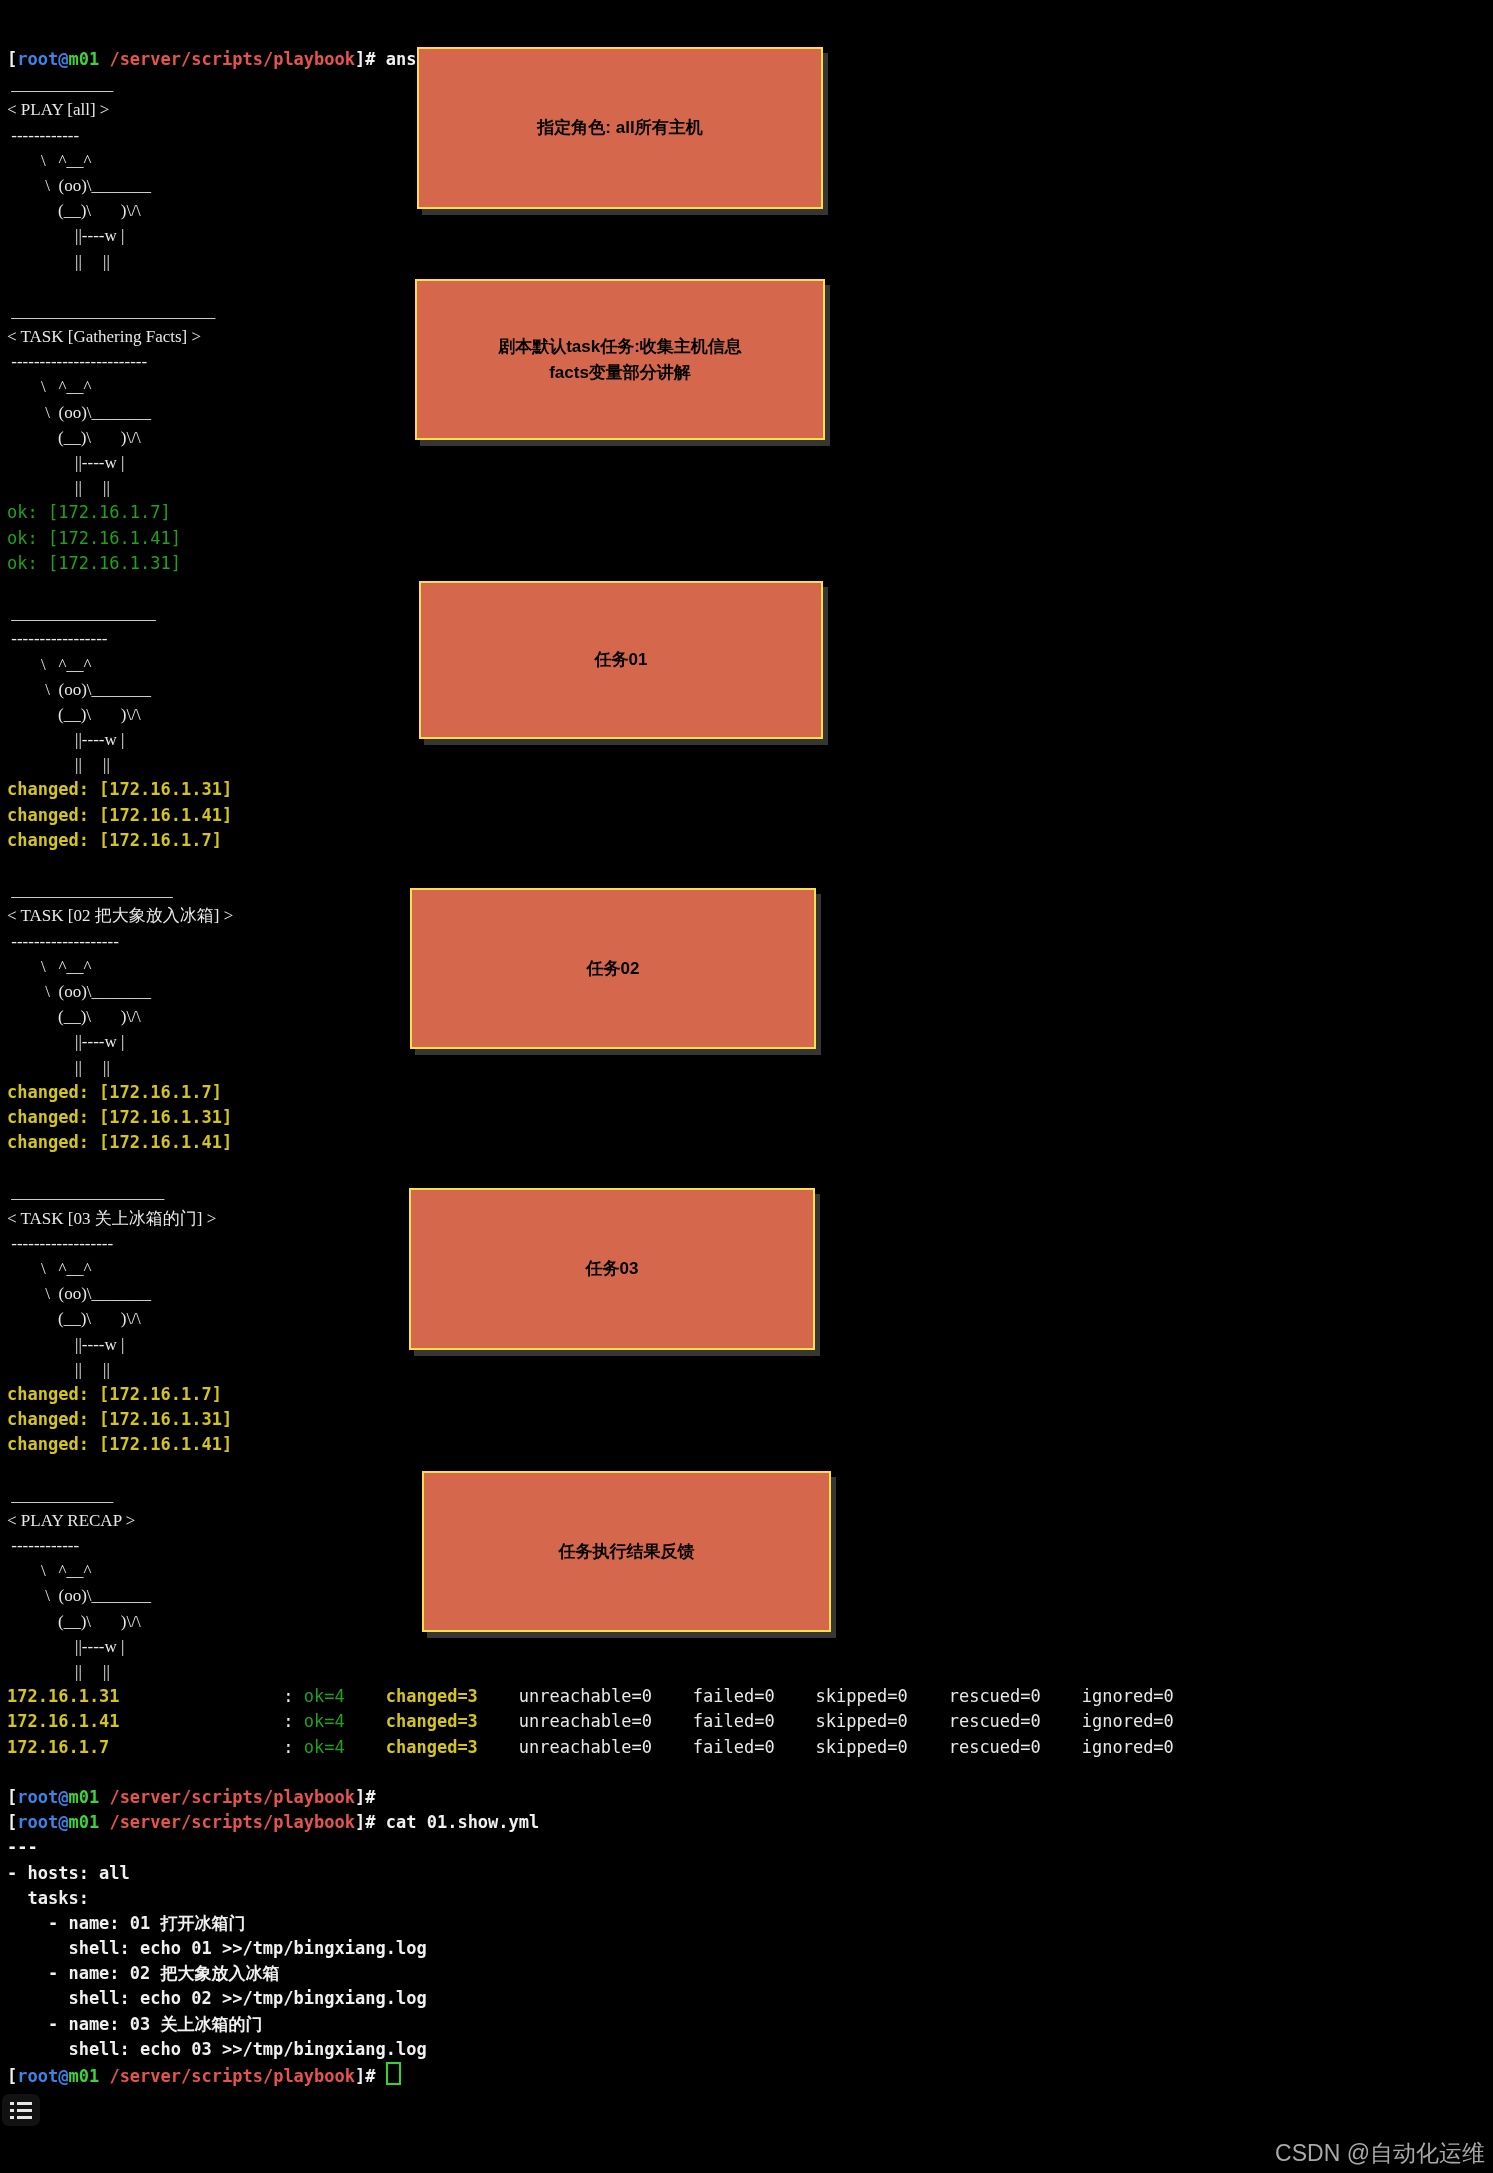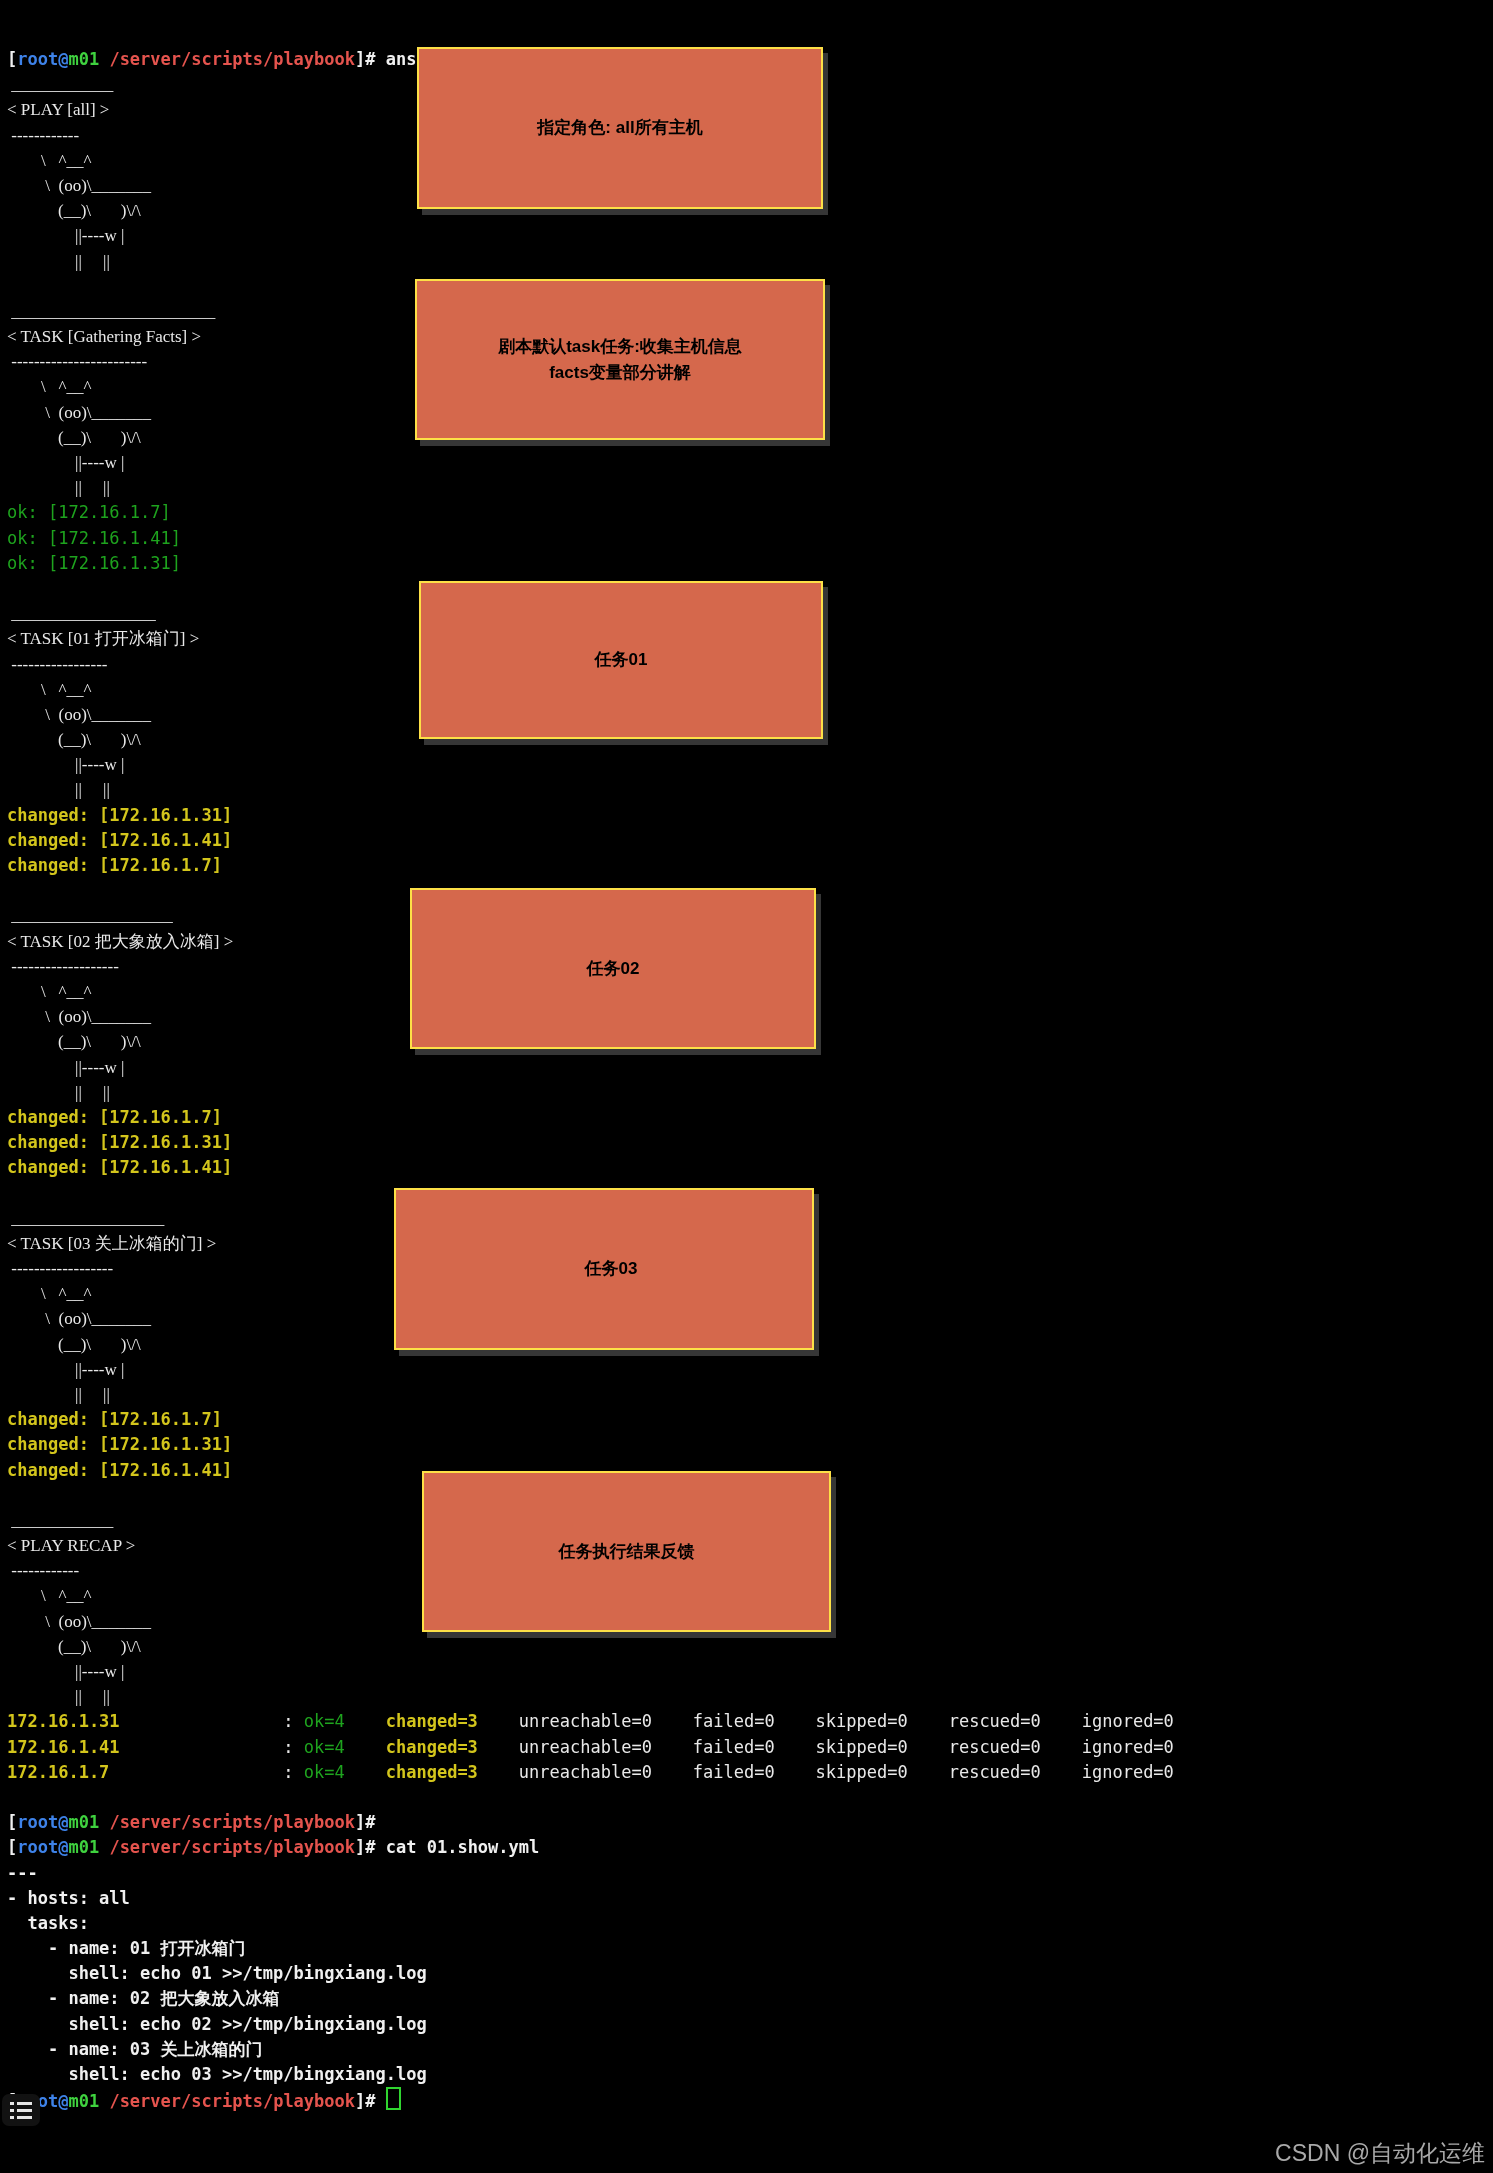--- a/index.html
+++ b/index.html
@@ -51,21 +51,20 @@
       <div class="line"><span class="seg-a">        \   ^__^</span></div>
       <div class="line"><span class="seg-a">         \  (oo)\_______</span></div>
       <div class="line"><span class="seg-a">            (__)\       )\/\</span></div>
       <div class="line"><span class="seg-a">                ||----w |</span></div>
       <div class="line"><span class="seg-a">                ||     ||</span></div>
       <div class="line"><span class="seg-dg">ok: [172.16.1.7]</span></div>
       <div class="line"><span class="seg-dg">ok: [172.16.1.41]</span></div>
       <div class="line"><span class="seg-dg">ok: [172.16.1.31]</span></div>
       <div class="line"></div>
       <div class="line"><span class="seg-a"> _________________</span></div>
-      <div class="line"><span class="seg-a">&lt; TASK [01 打开冰箱门] &gt;</span></div>
       <div class="line"><span class="seg-a"> -----------------</span></div>
       <div class="line"><span class="seg-a">        \   ^__^</span></div>
       <div class="line"><span class="seg-a">         \  (oo)\_______</span></div>
       <div class="line"><span class="seg-a">            (__)\       )\/\</span></div>
       <div class="line"><span class="seg-a">                ||----w |</span></div>
       <div class="line"><span class="seg-a">                ||     ||</span></div>
       <div class="line"><span class="seg-y">changed: [172.16.1.31]</span></div>
       <div class="line"><span class="seg-y">changed: [172.16.1.41]</span></div>
       <div class="line"><span class="seg-y">changed: [172.16.1.7]</span></div>
       <div class="line"></div>
@@ -125,21 +124,21 @@
       <div class="annotation-box" style="left: 415px; top: 279px; width: 406px; height: 157px;">
         <div>剧本默认task任务:收集主机信息</div>
         <div>facts变量部分讲解</div>
       </div>
       <div class="annotation-box" style="left: 419px; top: 581px; width: 400px; height: 154px;">
         <div>任务01</div>
       </div>
       <div class="annotation-box" style="left: 410px; top: 888px; width: 402px; height: 157px;">
         <div>任务02</div>
       </div>
-      <div class="annotation-box" style="left: 394px; top: 1188px; width: 402px; height: 158px; padding-left: 14px;">
+      <div class="annotation-box" style="left: 409px; top: 1188px; width: 402px; height: 158px;">
         <div>任务03</div>
       </div>
       <div class="annotation-box" style="left: 422px; top: 1471px; width: 405px; height: 157px;">
         <div>任务执行结果反馈</div>
       </div>
     </div>
   <div class="toc-btn">
     <span>
       <span class="toc-row">
           <span class="toc-dot"></span>

